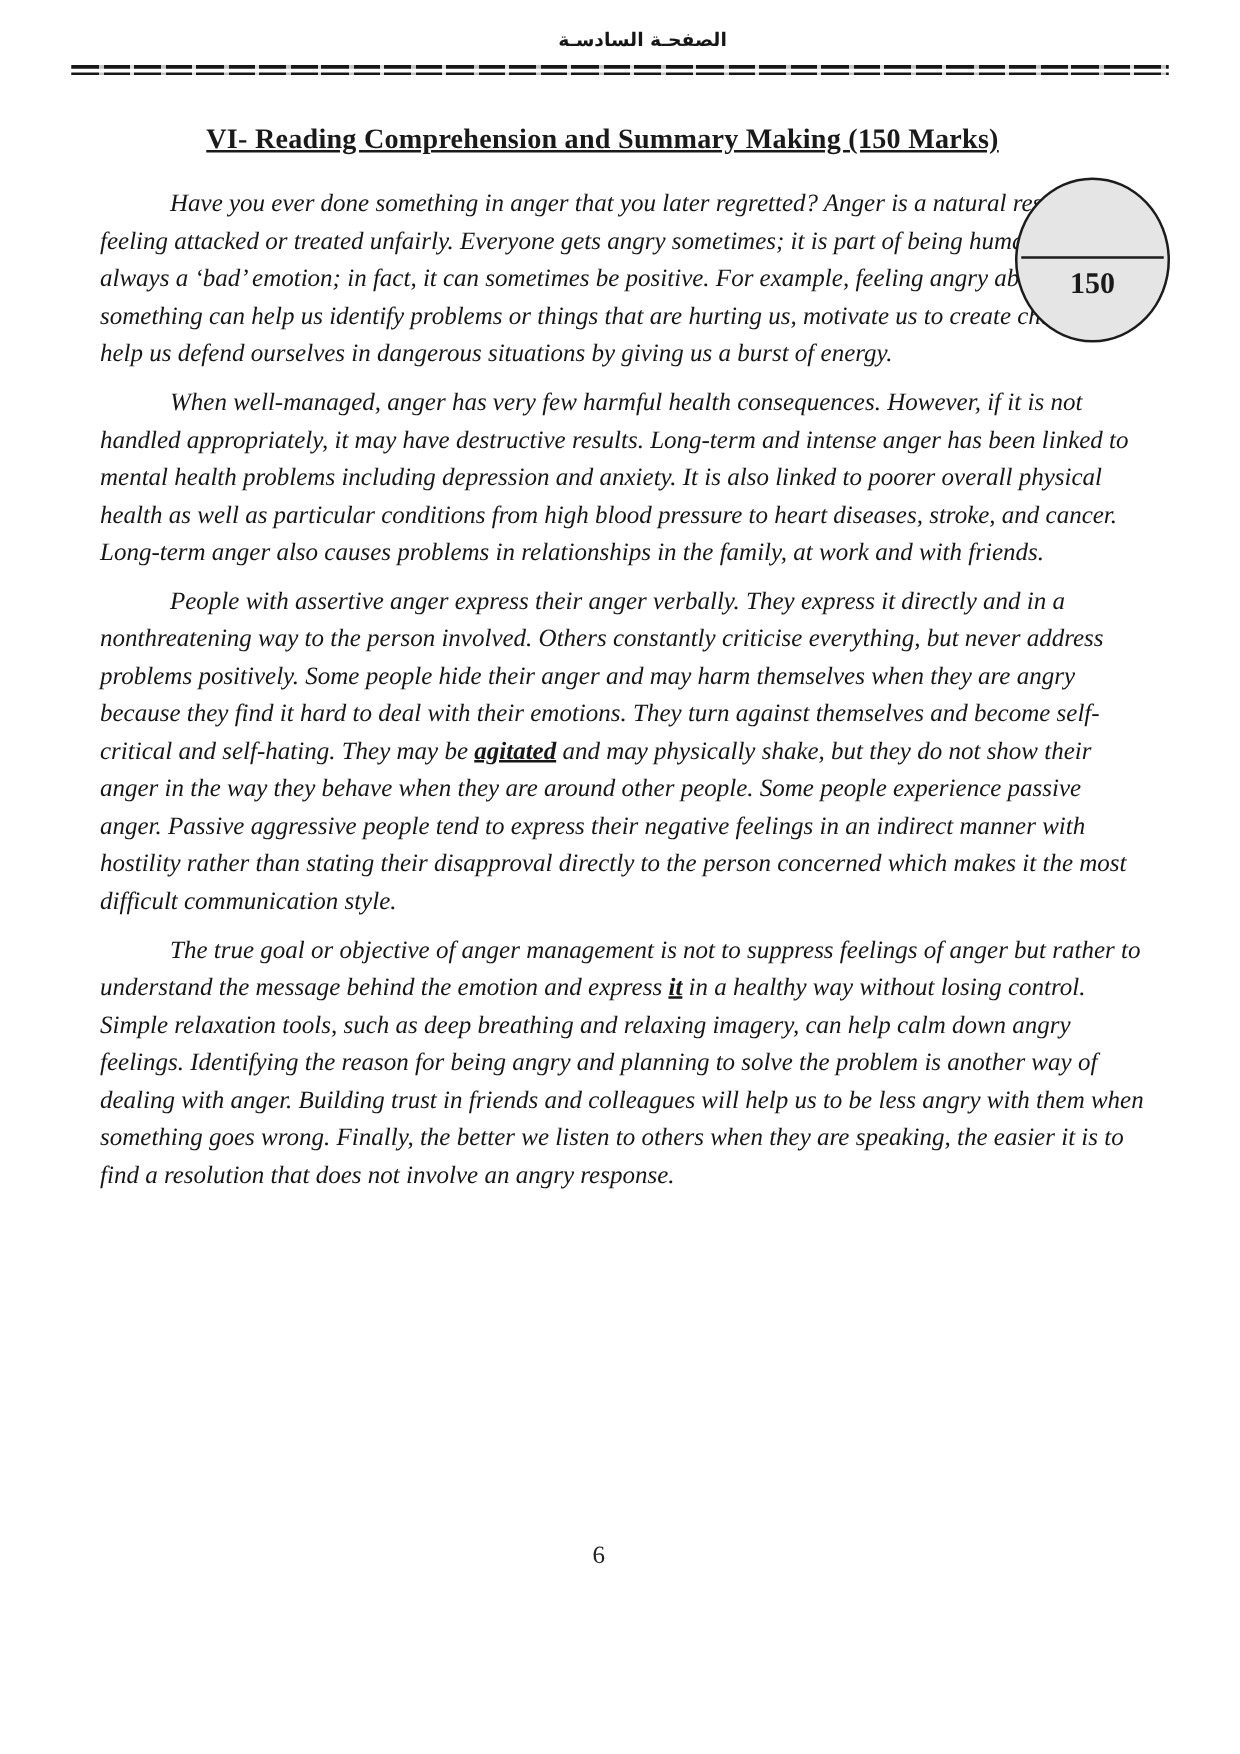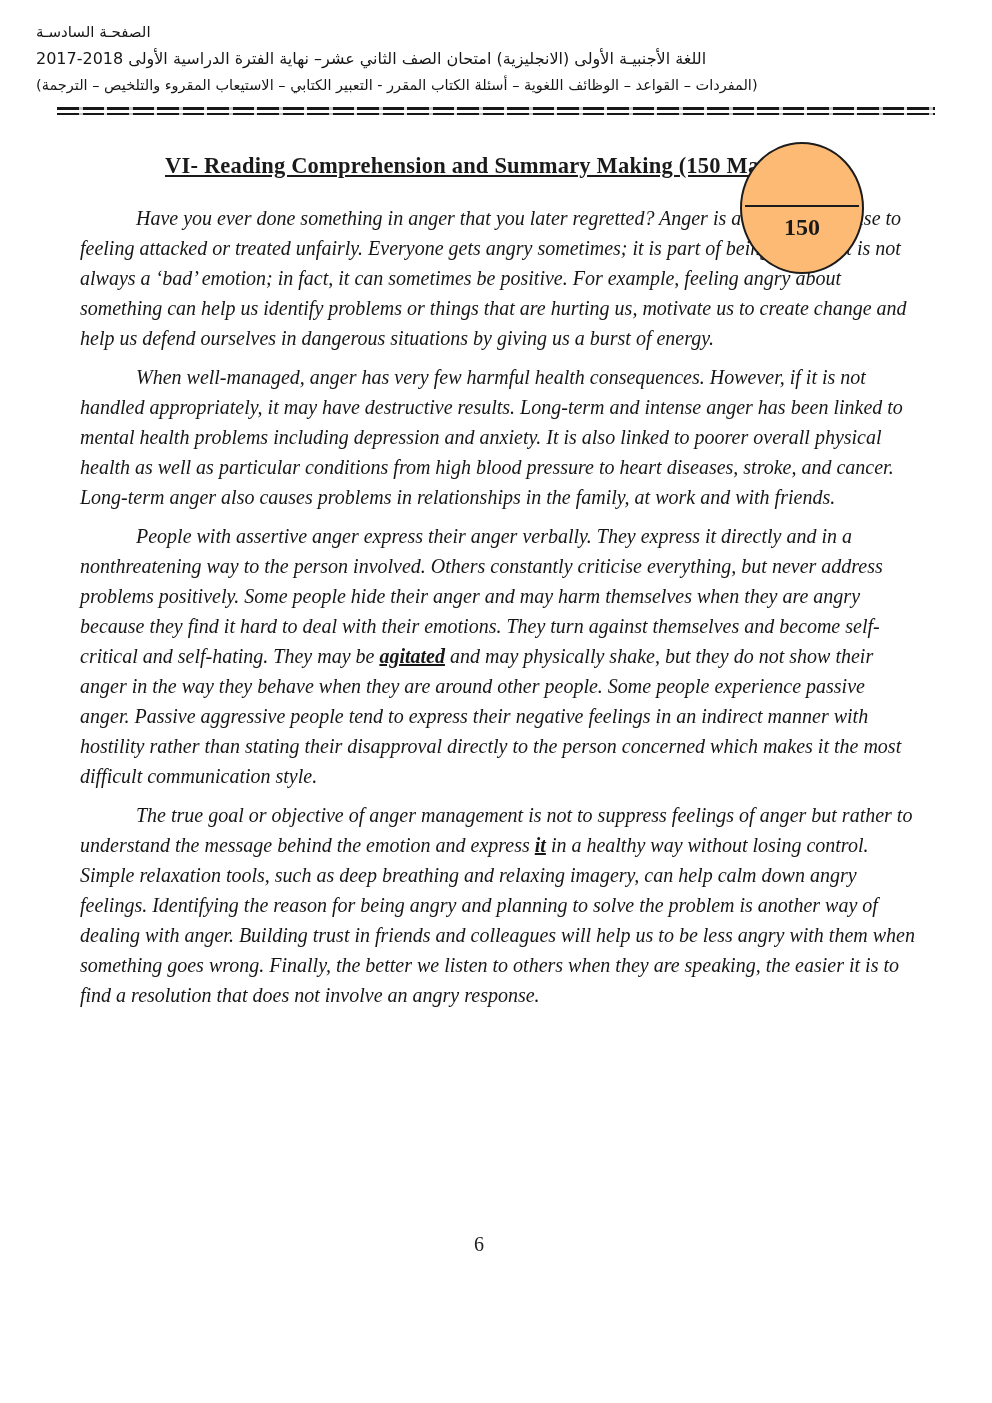--- a/index.html
+++ b/index.html
@@ -10,24 +10,24 @@
     overflow:hidden;
     font-family:"Liberation Serif", serif;
     color:#1a1a1a;
     -webkit-font-smoothing:antialiased;
   }
   .page { position:relative; width:992px; height:1403px; }
 
   
   .header {
     padding-top:22px;
-    text-align:left;
+    text-align:center;
     direction:rtl;
     font-family:"DejaVu Sans", sans-serif;
-    font-weight:normal;
+    font-weight:bold;
     color:#161616;
     padding-left:36px;
   }
   .h1 { font-size:15px; line-height:20px; letter-spacing:0.3px; }
   .h2 { font-size:16px; line-height:24px; margin-top:5px; }
   .h3 { font-size:14.5px; line-height:24px; margin-top:2px; }
 
   
   .sep { margin:10px 57px 0 57px; }
   .sep-line {
@@ -53,25 +53,25 @@
     font-weight:bold;
     font-style:italic;
     text-decoration:underline;
     line-height:28px;
     width:680px;
   }
 
   
   .badge {
     position:absolute;
-    left:740px; top:142px;
+    left:812px; top:142px;
     width:120px; height:128px;
     border:2px solid #1c1c1c;
     border-radius:50%;
-    background:#fdba74;
+    background:#e5e5e5;
   }
   .badge-line {
     position:absolute;
     top:61px; left:3px; right:3px;
     border-top:2px solid #1c1c1c;
   }
   .badge-value {
     position:absolute;
     top:70px; left:0; width:100%;
     text-align:center;
@@ -100,22 +100,20 @@
     color:#222;
   }
 </style>
 </head>
 <body>
 
 <div class="page">
 
   <div class="header">
     <div class="h1">الصفحـة السادسـة</div>
-    <div class="h2">اللغة الأجنبيـة الأولى (الانجليزية) امتحان الصف الثاني عشر– نهاية الفترة الدراسية الأولى 2018-2017</div>
-    <div class="h3">(المفردات – القواعد – الوظائف اللغوية – أسئلة الكتاب المقرر - التعبير الكتابي – الاستيعاب المقروء والتلخيص – الترجمة)</div>
   </div>
 
   <div class="sep">
     <div class="sep-line"></div>
     <div class="sep-line thin"></div>
   </div>
 
   <div class="title">VI- Reading Comprehension and Summary Making (150 Marks)</div>
 
   <div class="badge">

